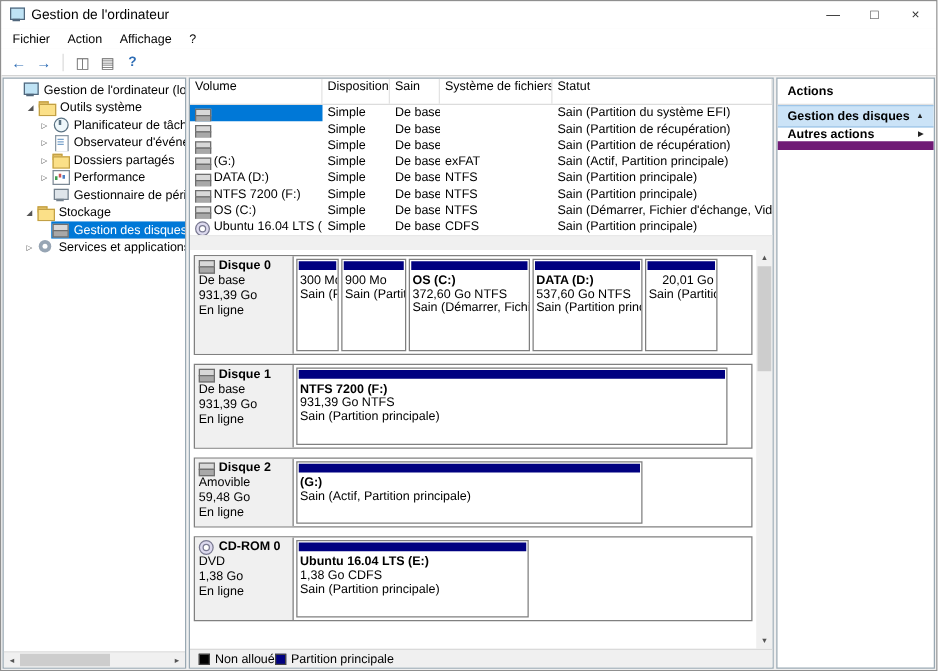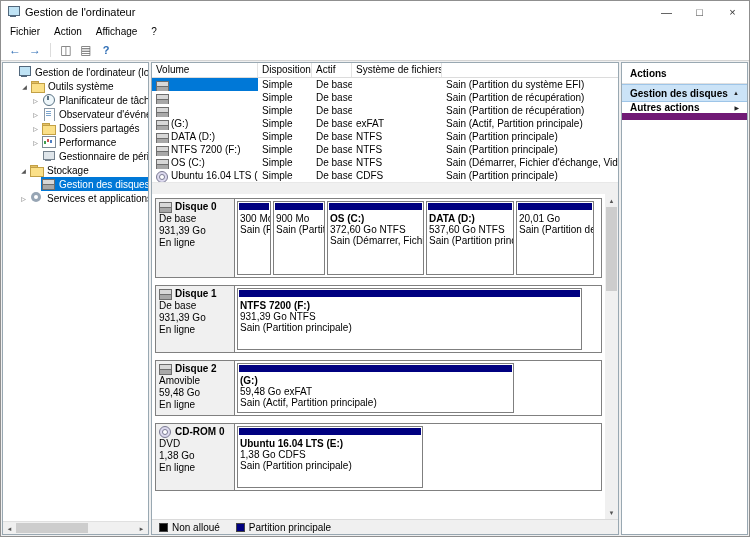--- a/index.html
+++ b/index.html
@@ -31,21 +31,21 @@
   .tree-row{height:14px;display:flex;align-items:center;white-space:nowrap;overflow:hidden;}
   .expander{width:11px;flex:none;font-size:6px;color:#555;display:inline-flex;align-items:center;justify-content:center;}
   .tree-content{display:inline-flex;align-items:center;height:14px;padding:0 3px 0 1px;}
   .tree-content.selected{background:var(--sel,#0078d7);color:#fff;}
   .ticon{width:14px;height:12px;position:relative;flex:none;margin-right:3px;display:inline-block;}
   .tree-label{font-size:10px;}
 
   
   .center-pane{flex:1;background:#fff;border:1px solid #99a8b2;display:flex;flex-direction:column;overflow:hidden;}
   .vl-grid{display:grid;grid-template-columns:106px 54px 40px 90px 1fr;}
-  #vl-header{height:15px;border-bottom:1px solid #dcdcdc;flex:none;}
+  #vl-header{height:21px;border-bottom:1px solid #dcdcdc;flex:none;}
   .vl-hcell{padding:1px 0 0 4px;border-right:1px solid #e3e3e3;font-size:10px;overflow:hidden;white-space:nowrap;}
   .vl-row{height:13px;align-items:center;}
   .vl-cell{padding-left:4px;white-space:nowrap;overflow:hidden;font-size:10px;display:flex;align-items:center;height:13px;}
   .vl-cell.vol.selected{background:var(--sel,#0078d7);color:#fff;}
   .vicon{width:12px;height:10px;position:relative;flex:none;margin-right:3px;}
   .splitter{height:12px;background:#f0f0f0;flex:none;border-top:1px solid #e8e8e8;}
 
   .graph-wrap{flex:1;display:flex;overflow:hidden;}
   .graph{flex:1;padding:4px 3px 0 3px;overflow:hidden;background:#fff;}
   .disk-row{display:flex;border:1px solid #808080;margin-bottom:7px;background:#fff;}
@@ -53,21 +53,21 @@
   .disk-name{font-weight:bold;display:flex;align-items:center;gap:3px;font-size:10px;margin-bottom:1px;white-space:nowrap;}
   .dicon{width:13px;height:11px;position:relative;flex:none;}
   .disk-info{font-size:10px;line-height:12px;white-space:nowrap;}
   .parts{flex:1;display:flex;gap:2px;padding:2px;overflow:hidden;}
   .part{border:1px solid #7f7f7f;background:#fff;display:flex;flex-direction:column;overflow:hidden;flex:none;}
   .pband{height:7px;background:var(--navy,#000080);margin:1px 1px 2px 1px;flex:none;}
   .ptext{padding:1px 2px;overflow:hidden;}
   .ptext div{white-space:nowrap;font-size:10px;line-height:11px;}
   .pname{font-weight:bold;}
 
-  .legend{height:15px;background:#f0f0f0;border-top:1px solid #dadada;display:flex;align-items:center;gap:16px;padding-left:7px;flex:none;}
+  .legend{height:15px;background:#f0f0f0;border-top:1px solid #dadada;display:flex;align-items:center;padding-left:7px;flex:none;}
   .legend-item{display:flex;align-items:center;gap:4px;}
   .legend-swatch{width:9px;height:9px;display:inline-block;border:1px solid #444;}
 
   
   .vscroll{width:13px;flex:none;background:#f0f0f0;display:flex;flex-direction:column;}
   .sb-btn{height:13px;width:13px;display:flex;align-items:center;justify-content:center;font-size:6px;color:#555;flex:none;}
   .sb-track{flex:1;position:relative;}
   .sb-thumb.v{position:absolute;top:0;left:1px;right:1px;height:84px;background:#cdcdcd;}
   .hscroll{height:13px;background:#f0f0f0;display:flex;flex:none;border-top:1px solid #e0e0e0;}
   .sb-track.h{flex:1;position:relative;}
@@ -215,22 +215,23 @@
           <div class="sb-thumb h"></div>
         </div>
         <span class="sb-btn">►</span>
       </div>
     </div>
 
     <div class="center-pane">
       <div class="vl-grid" id="vl-header">
           <span class="vl-hcell">Volume</span>
           <span class="vl-hcell">Disposition</span>
-          <span class="vl-hcell">Actif</span>
+          <span class="vl-hcell">Sain</span>
           <span class="vl-hcell">Système de fichiers</span>
+          <span class="vl-hcell">Statut</span>
         </div>
       <div id="vl-rows">
           <div class="vl-row vl-grid">
             <span class="vl-cell vol selected">
               <span class="vicon icon-disk-s"></span>
               <span></span>
             </span>
             <span class="vl-cell">Simple</span>
             <span class="vl-cell">De base</span>
             <span class="vl-cell"></span>
@@ -344,21 +345,21 @@
                   </div>
                 </div>
                 <div class="part" style="width: 88px;">
                   <div class="pband"></div>
                   <div class="ptext">
                     <div class="pname">DATA (D:)</div>
                     <div>537,60 Go NTFS</div>
                     <div>Sain (Partition principale)</div>
                   </div>
                 </div>
-                <div class="part" style="width: 78px;">
+                <div class="part" style="width: 58px; text-align: right;">
                   <div class="pband"></div>
                   <div class="ptext">
                     <div>20,01 Go</div>
                     <div>Sain (Partition de récupération)</div>
                   </div>
                 </div>
               </div>
             </div>
             <div class="disk-row" style="height: 68px;">
               <div class="disk-label">
@@ -389,21 +390,20 @@
                 </div>
                 <div class="disk-info">Amovible</div>
                 <div class="disk-info">59,48 Go</div>
                 <div class="disk-info">En ligne</div>
               </div>
               <div class="parts">
                 <div class="part" style="width: 277px;">
                   <div class="pband"></div>
                   <div class="ptext">
                     <div class="pname">(G:)</div>
-                    <div>59,48 Go exFAT</div>
                     <div>Sain (Actif, Partition principale)</div>
                   </div>
                 </div>
               </div>
             </div>
             <div class="disk-row" style="height: 68px;">
               <div class="disk-label">
                 <div class="disk-name">
                   <span class="dicon icon-disc-s"></span>
                   <span>CD-ROM 0</span>

